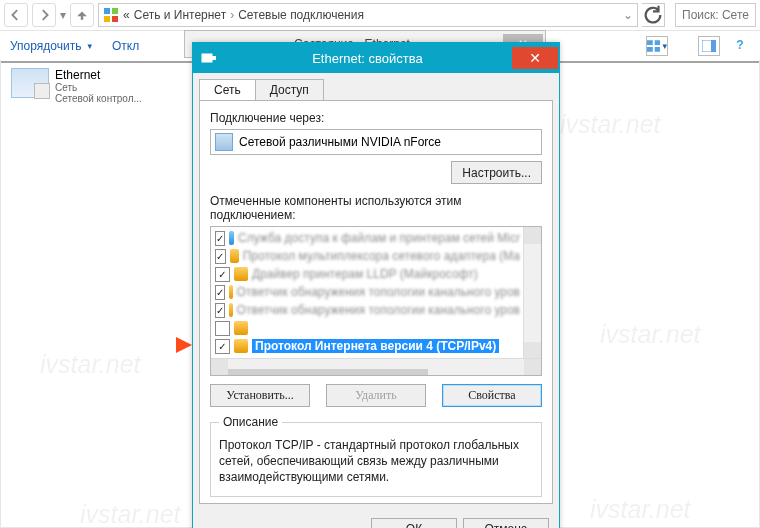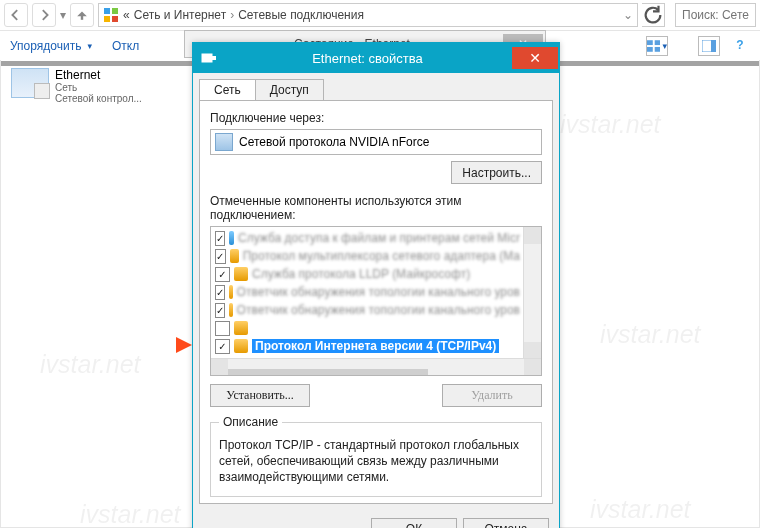--- a/index.html
+++ b/index.html
@@ -72,21 +72,21 @@
   }
 
   
   .explorer-toolbar {
     display: flex;
     align-items: center;
     height: 30px;
     padding: 0 10px;
     gap: 20px;
     color: #1a5fb4;
-    border-bottom: 5px solid #a3a3a3;
+    border-bottom: 2px solid #a3a3a3;
     position: relative;
   }
   .explorer-toolbar .item {
     display: flex;
     align-items: center;
     gap: 4px;
   }
   .explorer-toolbar .drop::after {
     content: "▾"; font-size: 9px; color: #1a5fb4; margin-left: 2px;
   }
@@ -445,21 +445,21 @@
 
   <div class="tabstrip">
     <div class="tab">Сеть</div>
     <div class="tab inactive">Доступ</div>
   </div>
 
   <div class="tab-panel">
     <div class="lbl">Подключение через:</div>
     <div class="adapter-box">
       <span class="adapter-icon"></span>
-      <span>Сетевой протокола NVIDIA nForce</span>
+      <span>Сетевой различными NVIDIA nForce</span>
     </div>
     <div class="btn-row-right">
       <button class="win-btn">Настроить...</button>
     </div>
 
     <div class="lbl">Отмеченные компоненты используются этим подключением:</div>
     <div class="components-box">
       <ul class="comp-list" id="comp-list">
           <li>
             <span class="chk">✓</span>
@@ -467,21 +467,21 @@
             <span class="txt blur">Служба доступа к файлам и принтерам сетей Micr</span>
           </li>
           <li>
             <span class="chk">✓</span>
             <span class="comp-icon service"></span>
             <span class="txt blur">Протокол мультиплексора сетевого адаптера (Ма</span>
           </li>
           <li>
             <span class="chk">✓</span>
             <span class="comp-icon service"></span>
-            <span class="txt blur">Служба протокола LLDP (Майкрософт)</span>
+            <span class="txt blur">Драйвер принтерам LLDP (Майкрософт)</span>
           </li>
           <li>
             <span class="chk">✓</span>
             <span class="comp-icon service"></span>
             <span class="txt blur">Ответчик обнаружения топологии канального уров</span>
           </li>
           <li>
             <span class="chk">✓</span>
             <span class="comp-icon service"></span>
             <span class="txt blur">Ответчик обнаружения топологии канального уров</span>
@@ -502,20 +502,21 @@
         <div class="htrack">
             <div class="hthumb"></div>
           </div>
         <div class="harrow"></div>
       </div>
     </div>
 
     <div class="btn-row3">
       <button class="win-btn">Установить...</button>
       <button class="win-btn" disabled="">Удалить</button>
+      <button class="win-btn default">Свойства</button>
     </div>
 
     <fieldset class="desc">
       <legend>Описание</legend>
       <p>Протокол TCP/IP - стандартный протокол глобальных сетей, обеспечивающий связь между различными взаимодействующими сетями.</p>
     </fieldset>
   </div>
 
   <div class="dialog-footer">
     <button class="win-btn">ОК</button>

